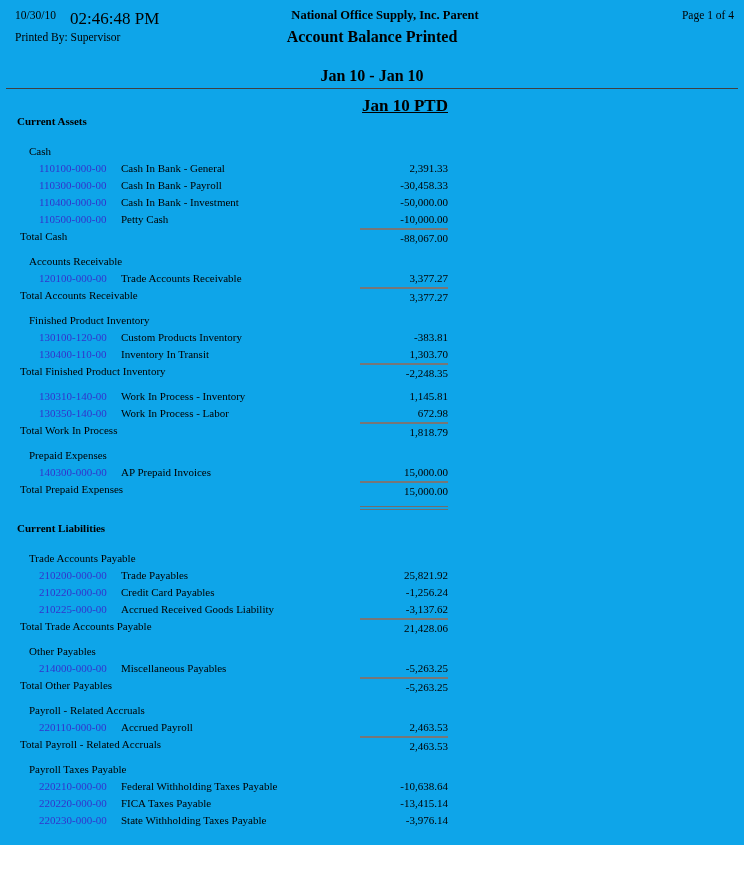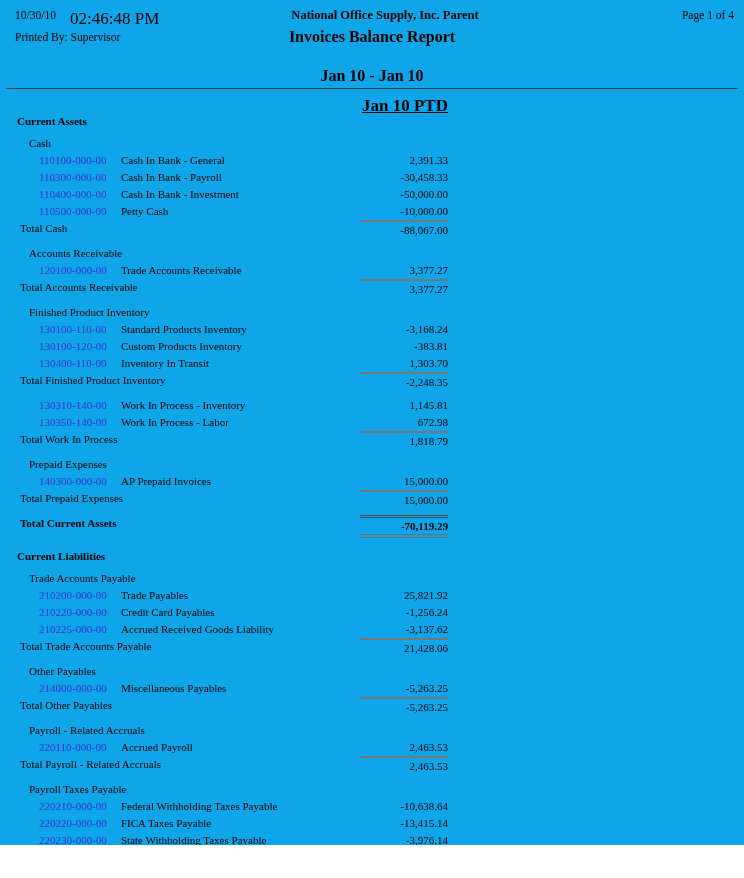--- a/index.html
+++ b/index.html
@@ -28,40 +28,40 @@
   .row  { position:relative; height:17px; line-height:17px; font-size:11px; }
   .section-title { font-weight:bold; padding-left:17px; }
   .group-label   { padding-left:29px; }
   .cell   { position:absolute; top:0; white-space:nowrap; }
   .num    { left:39px; }
   .desc   { left:121px; }
   .amount { left:360px; width:88px; text-align:right; }
   .tlabel { left:20px; }
   .lined  { border-top:2px solid #777777; }
   .group  { margin-top:8px; }
-  .section-title + .group { margin-top:5px; }
+  .section-title + .group { margin-top:13px; }
   .report-section + .report-section { margin-top:10px; }
   .grand  { margin-top:8px; }
   .grand .tlabel, .grand .amount { font-weight:bold; }
   .heavy  { border-top:3px double #4a4a4a; }
   .dbl-underline { margin-left:360px; width:88px; height:4px; box-sizing:border-box;
                    border-top:1px solid #6e6e6e; border-bottom:1px solid #6e6e6e;
                    margin-top:2px; }
 </style>
 </head>
 <body>
 
 <div class="page">
   <div class="hdr">
     <span class="h-date">10/30/10</span>
     <span class="h-time">02:46:48 PM</span>
     <span class="h-company">National Office Supply, Inc. Parent</span>
     <span class="h-page">Page 1 of 4</span>
     <span class="h-printed">Printed By: Supervisor</span>
-    <span class="h-title">Invoices Balance Report</span>
+    <span class="h-title">Account Balance Printed</span>
     <span class="h-period">Jan 10 - Jan 10</span>
     <div class="h-rule"></div>
     <span class="h-col">Jan 10 PTD</span>
   </div>
   <div class="body" id="report-body">
       <div class="report-section">
         <div class="row section-title">Current Assets</div>
         <div class="group">
           <div class="row group-label">Cash</div>
           <div class="row account-row">
@@ -97,25 +97,20 @@
             <div class="cell amount">3,377.27</div>
           </div>
           <div class="row total-row">
             <div class="cell tlabel">Total Accounts Receivable</div>
             <div class="cell amount lined">3,377.27</div>
           </div>
         </div>
         <div class="group">
           <div class="row group-label">Finished Product Inventory</div>
           <div class="row account-row">
-            <div class="cell num" style="color: rgb(51, 51, 204);">130100-110-00</div>
-            <div class="cell desc">Standard Products Inventory</div>
-            <div class="cell amount">-3,168.24</div>
-          </div>
-          <div class="row account-row">
             <div class="cell num" style="color: rgb(51, 51, 204);">130100-120-00</div>
             <div class="cell desc">Custom Products Inventory</div>
             <div class="cell amount">-383.81</div>
           </div>
           <div class="row account-row">
             <div class="cell num" style="color: rgb(51, 51, 204);">130400-110-00</div>
             <div class="cell desc">Inventory In Transit</div>
             <div class="cell amount">1,303.70</div>
           </div>
           <div class="row total-row">
@@ -145,24 +140,20 @@
             <div class="cell num" style="color: rgb(51, 51, 204);">140300-000-00</div>
             <div class="cell desc">AP Prepaid Invoices</div>
             <div class="cell amount">15,000.00</div>
           </div>
           <div class="row total-row">
             <div class="cell tlabel">Total Prepaid Expenses</div>
             <div class="cell amount lined">15,000.00</div>
           </div>
         </div>
         <div class="grand">
-          <div class="row grand-row">
-            <div class="cell tlabel">Total Current Assets</div>
-            <div class="cell amount heavy">-70,119.29</div>
-          </div>
           <div class="dbl-underline"></div>
         </div>
       </div>
       <div class="report-section">
         <div class="row section-title">Current Liabilities</div>
         <div class="group">
           <div class="row group-label">Trade Accounts Payable</div>
           <div class="row account-row">
             <div class="cell num" style="color: rgb(51, 51, 204);">210200-000-00</div>
             <div class="cell desc">Trade Payables</div>

